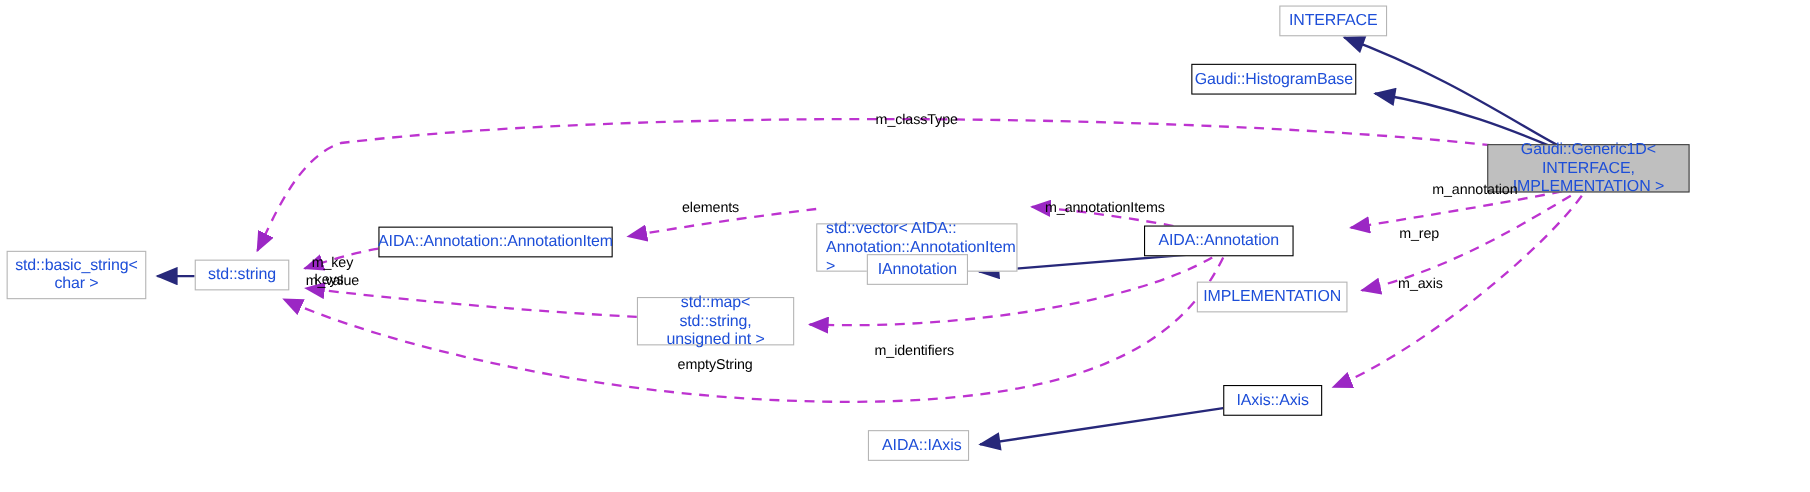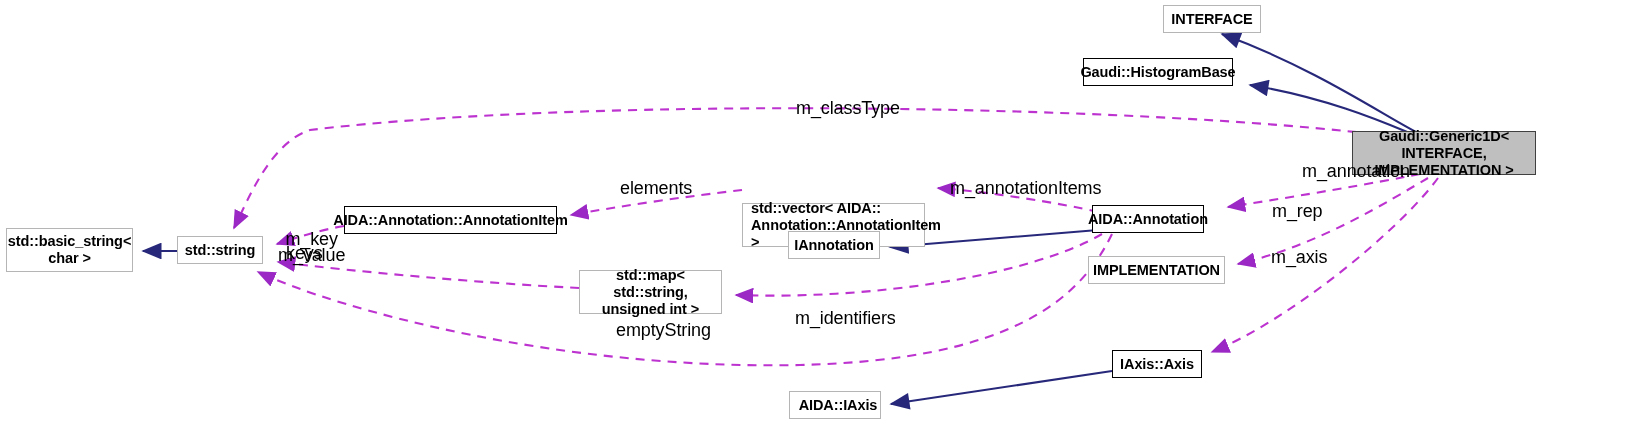--- a/index.html
+++ b/index.html
@@ -27,41 +27,40 @@
   }
   .node {
     position: absolute;
     box-sizing: border-box;
     display: flex;
     align-items: center;
     justify-content: center;
     text-align: center;
     font-size: 14.5px;
     line-height: 17px;
-    color: #000000;
+    color: #1d4ed8;
     background: #ffffff;
     white-space: pre-line;
     padding: 2px 6px;
     letter-spacing: -0.1px;
-    font-weight: bold;
   }
   
   .node.solid {
     border: 1.6px solid #000000;
   }
   .node.light {
     border: 1.2px solid #b5b5b5;
   }
   .node.current {
     border: 1.6px solid #404040;
     background: #bfbfbf;
   }
   .edge-label {
     position: absolute;
-    font-size: 18px;
+    font-size: 13px;
     line-height: 15px;
     color: #000000;
     background: transparent;
     white-space: nowrap;
     letter-spacing: -0.1px;
   }
 </style>
 </head>
 <body>
 
@@ -119,21 +118,21 @@
   <div class="node solid" style="left:1083px;top:58px;width:150px;height:28px;">Gaudi::HistogramBase</div>
 
   <div class="node current" style="left:1352px;top:131px;width:184px;height:44px;">Gaudi::Generic1D&lt; INTERFACE,
 IMPLEMENTATION &gt;</div>
 
   <div class="node light" style="left:742px;top:165px;width:183px;height:44px;text-align:left;justify-content:flex-start;padding-left:8px;margin-top:38px;">std::vector&lt; AIDA::
 Annotation::AnnotationItem &gt;</div>
 
   <div class="node solid" style="left:344px;top:206px;width:213px;height:28px;">AIDA::Annotation::AnnotationItem</div>
 
-  <div class="node solid" style="left:1092px;top:205px;width:112px;height:28px;">AIDA::Annotation</div>
+  <div class="node solid" style="left:1040px;top:205px;width:136px;height:28px;">AIDA::Annotation</div>
 
   <div class="node light" style="left:788px;top:231px;width:92px;height:28px;">IAnnotation</div>
 
   <div class="node light" style="left:6px;top:228px;width:127px;height:44px;">std::basic_string&lt;
 char &gt;</div>
 
   <div class="node light" style="left:177px;top:236px;width:86px;height:28px;">std::string</div>
 
   <div class="node light" style="left:1088px;top:256px;width:137px;height:28px;">IMPLEMENTATION</div>
 

